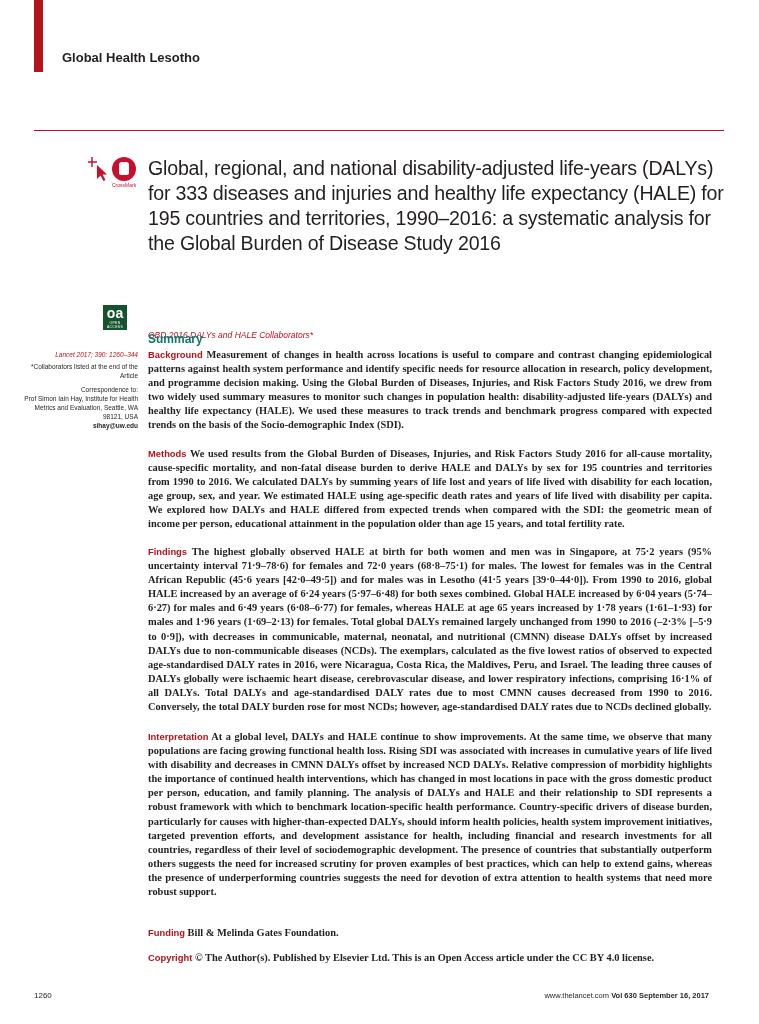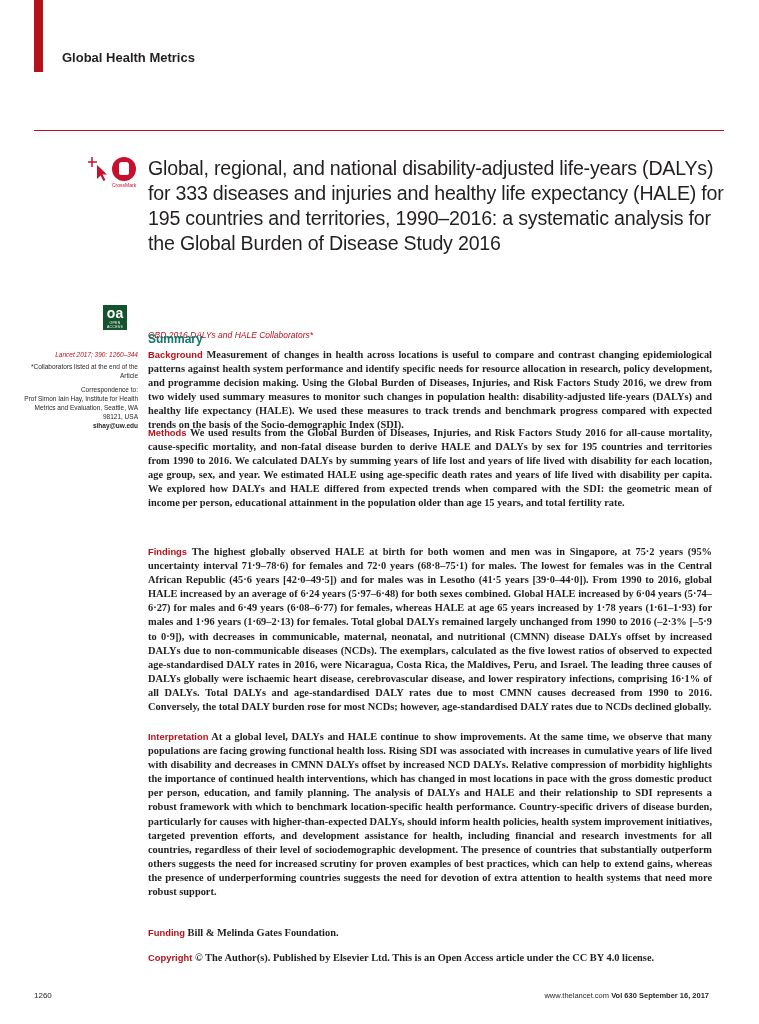--- a/index.html
+++ b/index.html
@@ -28,21 +28,21 @@
   .para { position:absolute; left:148px; width:564px; font-size:10.4px; line-height:14.1px; font-weight:bold; text-align:justify; color:#231f20; }
   .para .lbl { font-family:"Liberation Sans", sans-serif; color:#b5121b; font-weight:bold; font-size:9.4px; }
   .footer-left { position:absolute; left:34px; top:991px; font-family:Liberation Sans, sans-serif; font-size:8px; color:#231f20; }
   .footer-right { position:absolute; right:50px; top:991px; font-family:"Liberation Sans", sans-serif; font-size:7.5px; color:#231f20; }
   .footer-right span { }
 </style>
 </head>
 <body>
 
 <div class="red-bar"></div>
-<div class="section-label">Global Health Metrics</div>
+<div class="section-label">Global Health Lesotho</div>
 <div class="rule"></div>
 
 <div class="icons">
   <svg class="cursor-icon" width="22" height="26" viewBox="0 0 22 26">
     <line x1="4" y1="2" x2="4" y2="12" stroke="#c8102e" stroke-width="1.5"></line>
     <line x1="0" y1="7" x2="9" y2="7" stroke="#c8102e" stroke-width="1.5"></line>
     <path d="M9 10 L9 24 L12.5 20.5 L15.5 26 L17.5 25 L14.5 19.5 L19 19.5 Z" fill="#c8102e"></path>
   </svg>
   <div class="crossmark-icon"></div>
   <div class="crossmark-label">CrossMark</div>
@@ -63,21 +63,21 @@
   <span class="blk">*Collaborators listed at the end of the Article</span>
   <span class="blk" style="margin-bottom:0">Correspondence to:</span>
   <span class="blk" style="margin-bottom:0">Prof Simon Iain Hay, Institute for Health Metrics and Evaluation, Seattle, WA 98121, USA</span>
   <span class="blk email">sihay@uw.edu</span>
 </div>
 
 <div class="para" style="top:348px;">
   <span class="lbl">Background</span><span> Measurement of changes in health across locations is useful to compare and contrast changing epidemiological patterns against health system performance and identify specific needs for resource allocation in research, policy development, and programme decision making. Using the Global Burden of Diseases, Injuries, and Risk Factors Study 2016, we drew from two widely used summary measures to monitor such changes in population health: disability-adjusted life-years (DALYs) and healthy life expectancy (HALE). We used these measures to track trends and benchmark progress compared with expected trends on the basis of the Socio-demographic Index (SDI).</span>
 </div>
 
-<div class="para" style="top:426px;">
+<div class="para" style="top:447px;">
   <span class="lbl">Methods</span><span> We used results from the Global Burden of Diseases, Injuries, and Risk Factors Study 2016 for all-cause mortality, cause-specific mortality, and non-fatal disease burden to derive HALE and DALYs by sex for 195 countries and territories from 1990 to 2016. We calculated DALYs by summing years of life lost and years of life lived with disability for each location, age group, sex, and year. We estimated HALE using age-specific death rates and years of life lived with disability per capita. We explored how DALYs and HALE differed from expected trends when compared with the SDI: the geometric mean of income per person, educational attainment in the population older than age 15 years, and total fertility rate.</span>
 </div>
 
 <div class="para" style="top:545px;">
   <span class="lbl">Findings</span><span> The highest globally observed HALE at birth for both women and men was in Singapore, at 75·2 years (95% uncertainty interval 71·9–78·6) for females and 72·0 years (68·8–75·1) for males. The lowest for females was in the Central African Republic (45·6 years [42·0–49·5]) and for males was in Lesotho (41·5 years [39·0–44·0]). From 1990 to 2016, global HALE increased by an average of 6·24 years (5·97–6·48) for both sexes combined. Global HALE increased by 6·04 years (5·74–6·27) for males and 6·49 years (6·08–6·77) for females, whereas HALE at age 65 years increased by 1·78 years (1·61–1·93) for males and 1·96 years (1·69–2·13) for females. Total global DALYs remained largely unchanged from 1990 to 2016 (–2·3% [–5·9 to 0·9]), with decreases in communicable, maternal, neonatal, and nutritional (CMNN) disease DALYs offset by increased DALYs due to non-communicable diseases (NCDs). The exemplars, calculated as the five lowest ratios of observed to expected age-standardised DALY rates in 2016, were Nicaragua, Costa Rica, the Maldives, Peru, and Israel. The leading three causes of DALYs globally were ischaemic heart disease, cerebrovascular disease, and lower respiratory infections, comprising 16·1% of all DALYs. Total DALYs and age-standardised DALY rates due to most CMNN causes decreased from 1990 to 2016. Conversely, the total DALY burden rose for most NCDs; however, age-standardised DALY rates due to NCDs declined globally.</span>
 </div>
 
 <div class="para" style="top:730px;">
   <span class="lbl">Interpretation</span><span> At a global level, DALYs and HALE continue to show improvements. At the same time, we observe that many populations are facing growing functional health loss. Rising SDI was associated with increases in cumulative years of life lived with disability and decreases in CMNN DALYs offset by increased NCD DALYs. Relative compression of morbidity highlights the importance of continued health interventions, which has changed in most locations in pace with the gross domestic product per person, education, and family planning. The analysis of DALYs and HALE and their relationship to SDI represents a robust framework with which to benchmark location-specific health performance. Country-specific drivers of disease burden, particularly for causes with higher-than-expected DALYs, should inform health policies, health system improvement initiatives, targeted prevention efforts, and development assistance for health, including financial and research investments for all countries, regardless of their level of sociodemographic development. The presence of countries that substantially outperform others suggests the need for increased scrutiny for proven examples of best practices, which can help to extend gains, whereas the presence of underperforming countries suggests the need for devotion of extra attention to health systems that need more robust support.</span>
 </div>

